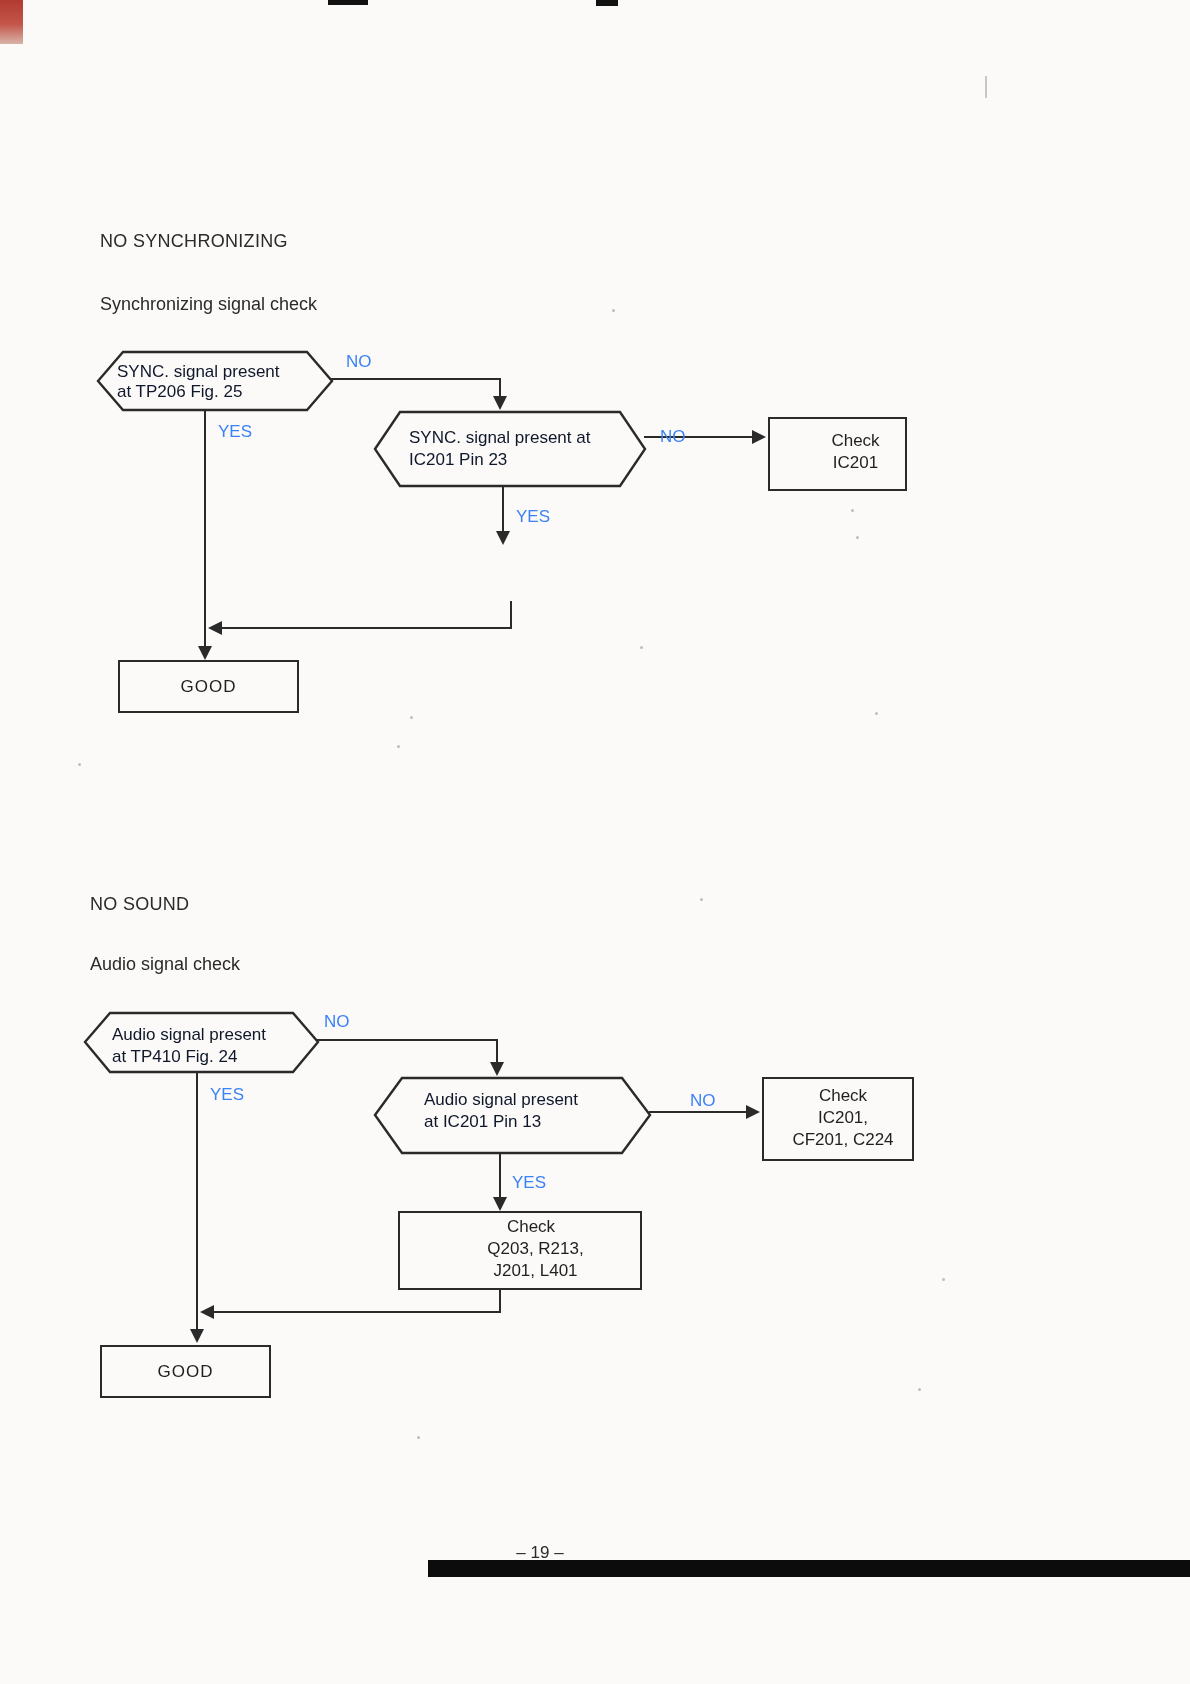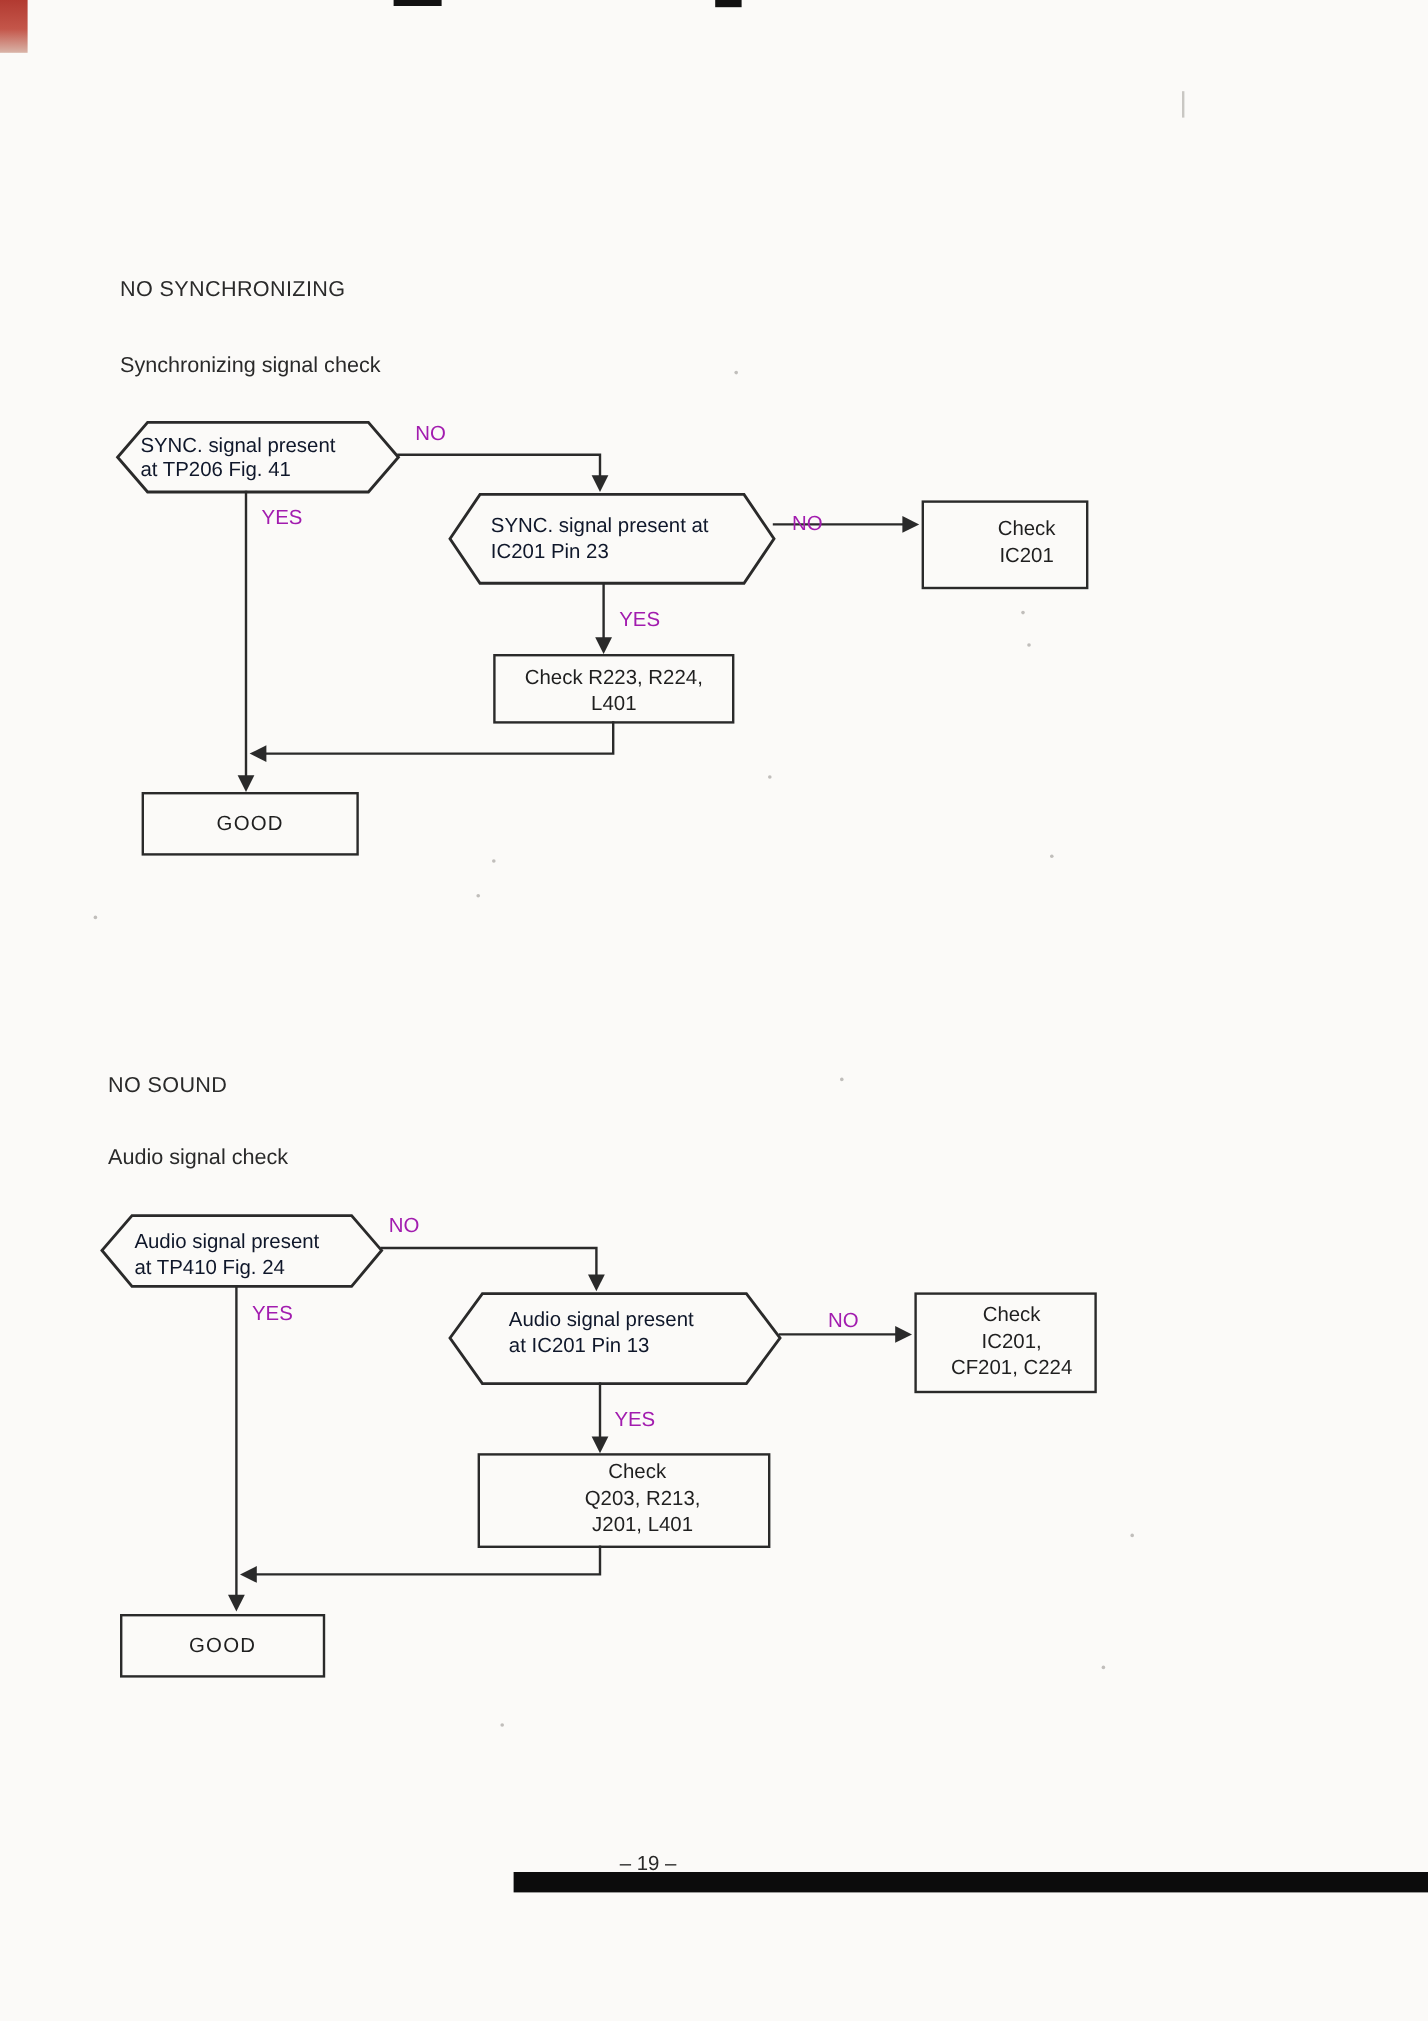--- a/index.html
+++ b/index.html
@@ -40,21 +40,21 @@
   }
   .box div { line-height:22px; white-space:nowrap;text-align:center; }
   .box.centered { text-align:center; }
   .good-box {
     display:flex; align-items:center; justify-content:center;
     letter-spacing:1px;
   }
   .indent { padding-left:9px; }
 
   .branch-label {
-    position:absolute; font-size:17px; color:#a21caf;
+    position:absolute; font-size:17px; color:#3b82f6;
     line-height:21px; white-space:nowrap;
   }
 
   .footer-page {
     position:absolute; font-size:17px; color:#2a2a2a; text-align:center;margin-top:16px;
   }
 
   
   .artifact { position:absolute; }
   .red-sliver { left:0; top:0; width:23px; height:44px;
@@ -99,43 +99,39 @@
     <polygon class="ah" points="214,1305 214,1319 200,1312"></polygon>
     <line class="ln" x1="197" y1="1072" x2="197" y2="1330"></line>
     <polygon class="ah" points="190,1329 204,1329 197,1343"></polygon>
   </svg>
 
   <div class="sec-title" style="left:100px; top:231px;">NO SYNCHRONIZING</div>
   <div class="sec-sub" style="left:100px; top:294px;">Synchronizing signal check</div>
 
   <div class="hex-text" style="left:117px; top:362px; line-height:20px;">
     <div>SYNC. signal present</div>
-    <div>at TP206 Fig. 41</div>
+    <div>at TP206 Fig. 25</div>
   </div>
 
   <div class="branch-label" style="left:346px; top:351px;">NO</div>
   <div class="branch-label" style="left:218px; top:421px;">YES</div>
 
   <div class="hex-text" style="left:409px; top:427px; line-height:22px;">
     <div>SYNC. signal present at</div>
     <div>IC201 Pin 23</div>
   </div>
 
   <div class="branch-label" style="left:660px; top:426px;">NO</div>
   <div class="branch-label" style="left:516px; top:506px;">YES</div>
 
   <div class="box" style="left:768px; top:417px; width:139px; height:74px; padding:11px 0 0 36px;">
     <div>Check</div>
     <div>IC201</div>
   </div>
 
-  <div class="box centered" style="left:411px; top:545px; width:201px; height:58px; padding-top:7px;">
-    <div>Check R223, R224,</div>
-    <div>L401</div>
-  </div>
 
   <div class="box good-box" style="left:118px; top:660px; width:181px; height:53px;">
     <div>GOOD</div>
   </div>
 
   <div class="sec-title" style="left:90px; top:894px;">NO SOUND</div>
   <div class="sec-sub" style="left:90px; top:954px;">Audio signal check</div>
 
   <div class="hex-text" style="left:112px; top:1024px; line-height:22px;">
     <div>Audio signal present</div>

